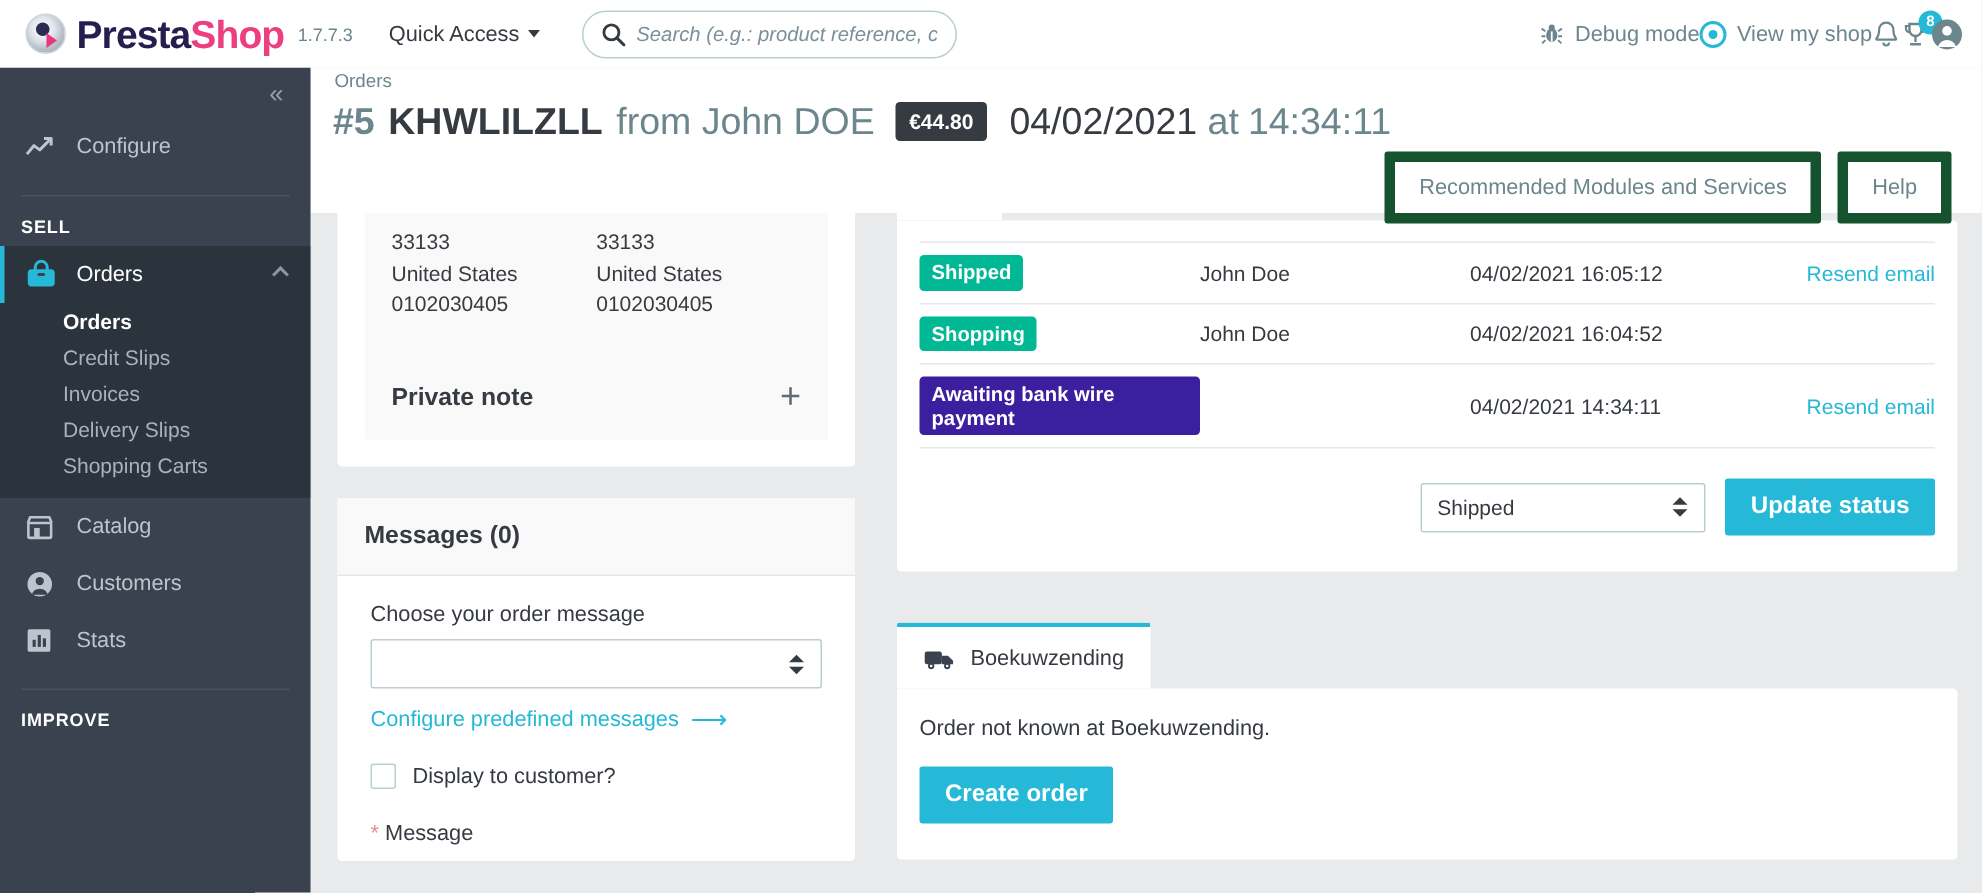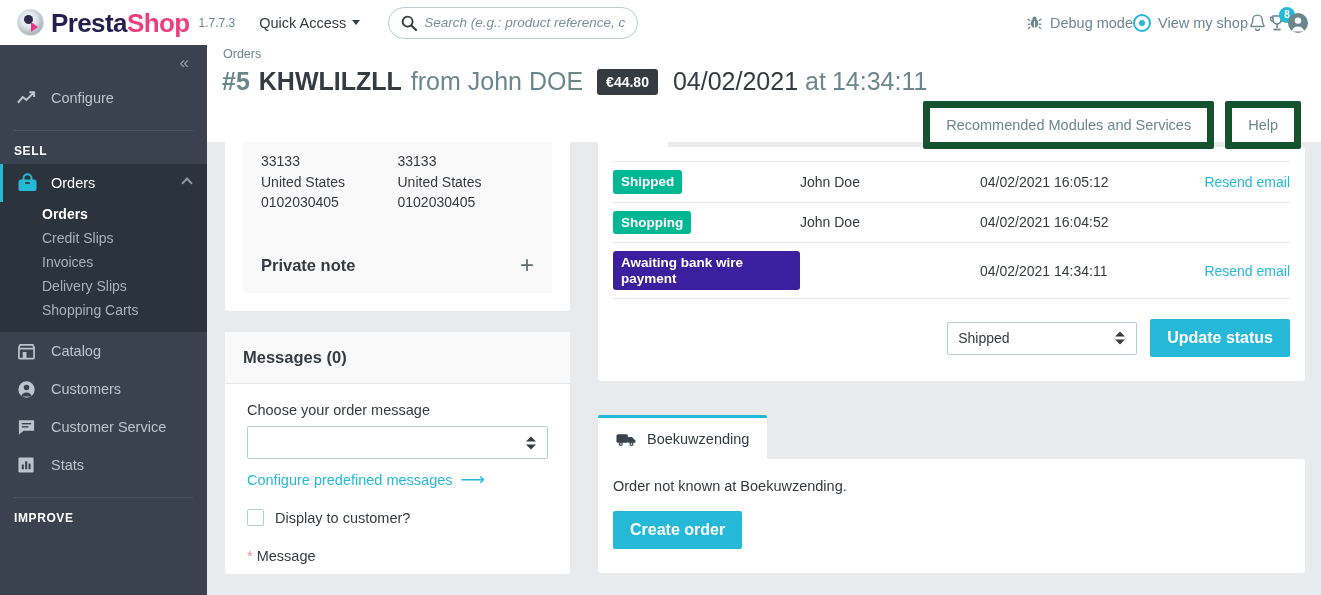--- a/index.html
+++ b/index.html
@@ -422,30 +422,20 @@
     <span class="nav-ico">
       <svg width="19" height="19" viewBox="0 0 20 20">
           <circle cx="10" cy="10" r="8.6" fill="#bcc4cd"></circle>
           <circle cx="10" cy="7.8" r="2.9" fill="#39424e"></circle>
           <path d="M4.4 17.4a5.8 5.8 0 0 1 11.2 0z" fill="#39424e"></path>
         </svg>
     </span>
     <span>Customers</span>
   </div>
 
-  <div class="nav-link">
-    <span class="nav-ico">
-      <svg width="19" height="18" viewBox="0 0 20 19">
-          <path d="M2 2.5h16v11H7l-5 4z" fill="#bcc4cd"></path>
-          <line x1="5" y1="6" x2="15" y2="6" stroke="#39424e" stroke-width="1.5"></line>
-          <line x1="5" y1="9.3" x2="12" y2="9.3" stroke="#39424e" stroke-width="1.5"></line>
-        </svg>
-    </span>
-    <span>Customer Service</span>
-  </div>
 
   <div class="nav-link">
     <span class="nav-ico">
       <svg width="18" height="18" viewBox="0 0 19 19">
           <rect x="1.5" y="1.5" width="16" height="16" rx="1.4" fill="#bcc4cd"></rect>
           <rect x="5" y="9" width="2.2" height="5" fill="#39424e"></rect>
           <rect x="8.6" y="5.6" width="2.2" height="8.4" fill="#39424e"></rect>
           <rect x="12.2" y="8" width="2.2" height="6" fill="#39424e"></rect>
         </svg>
     </span>

